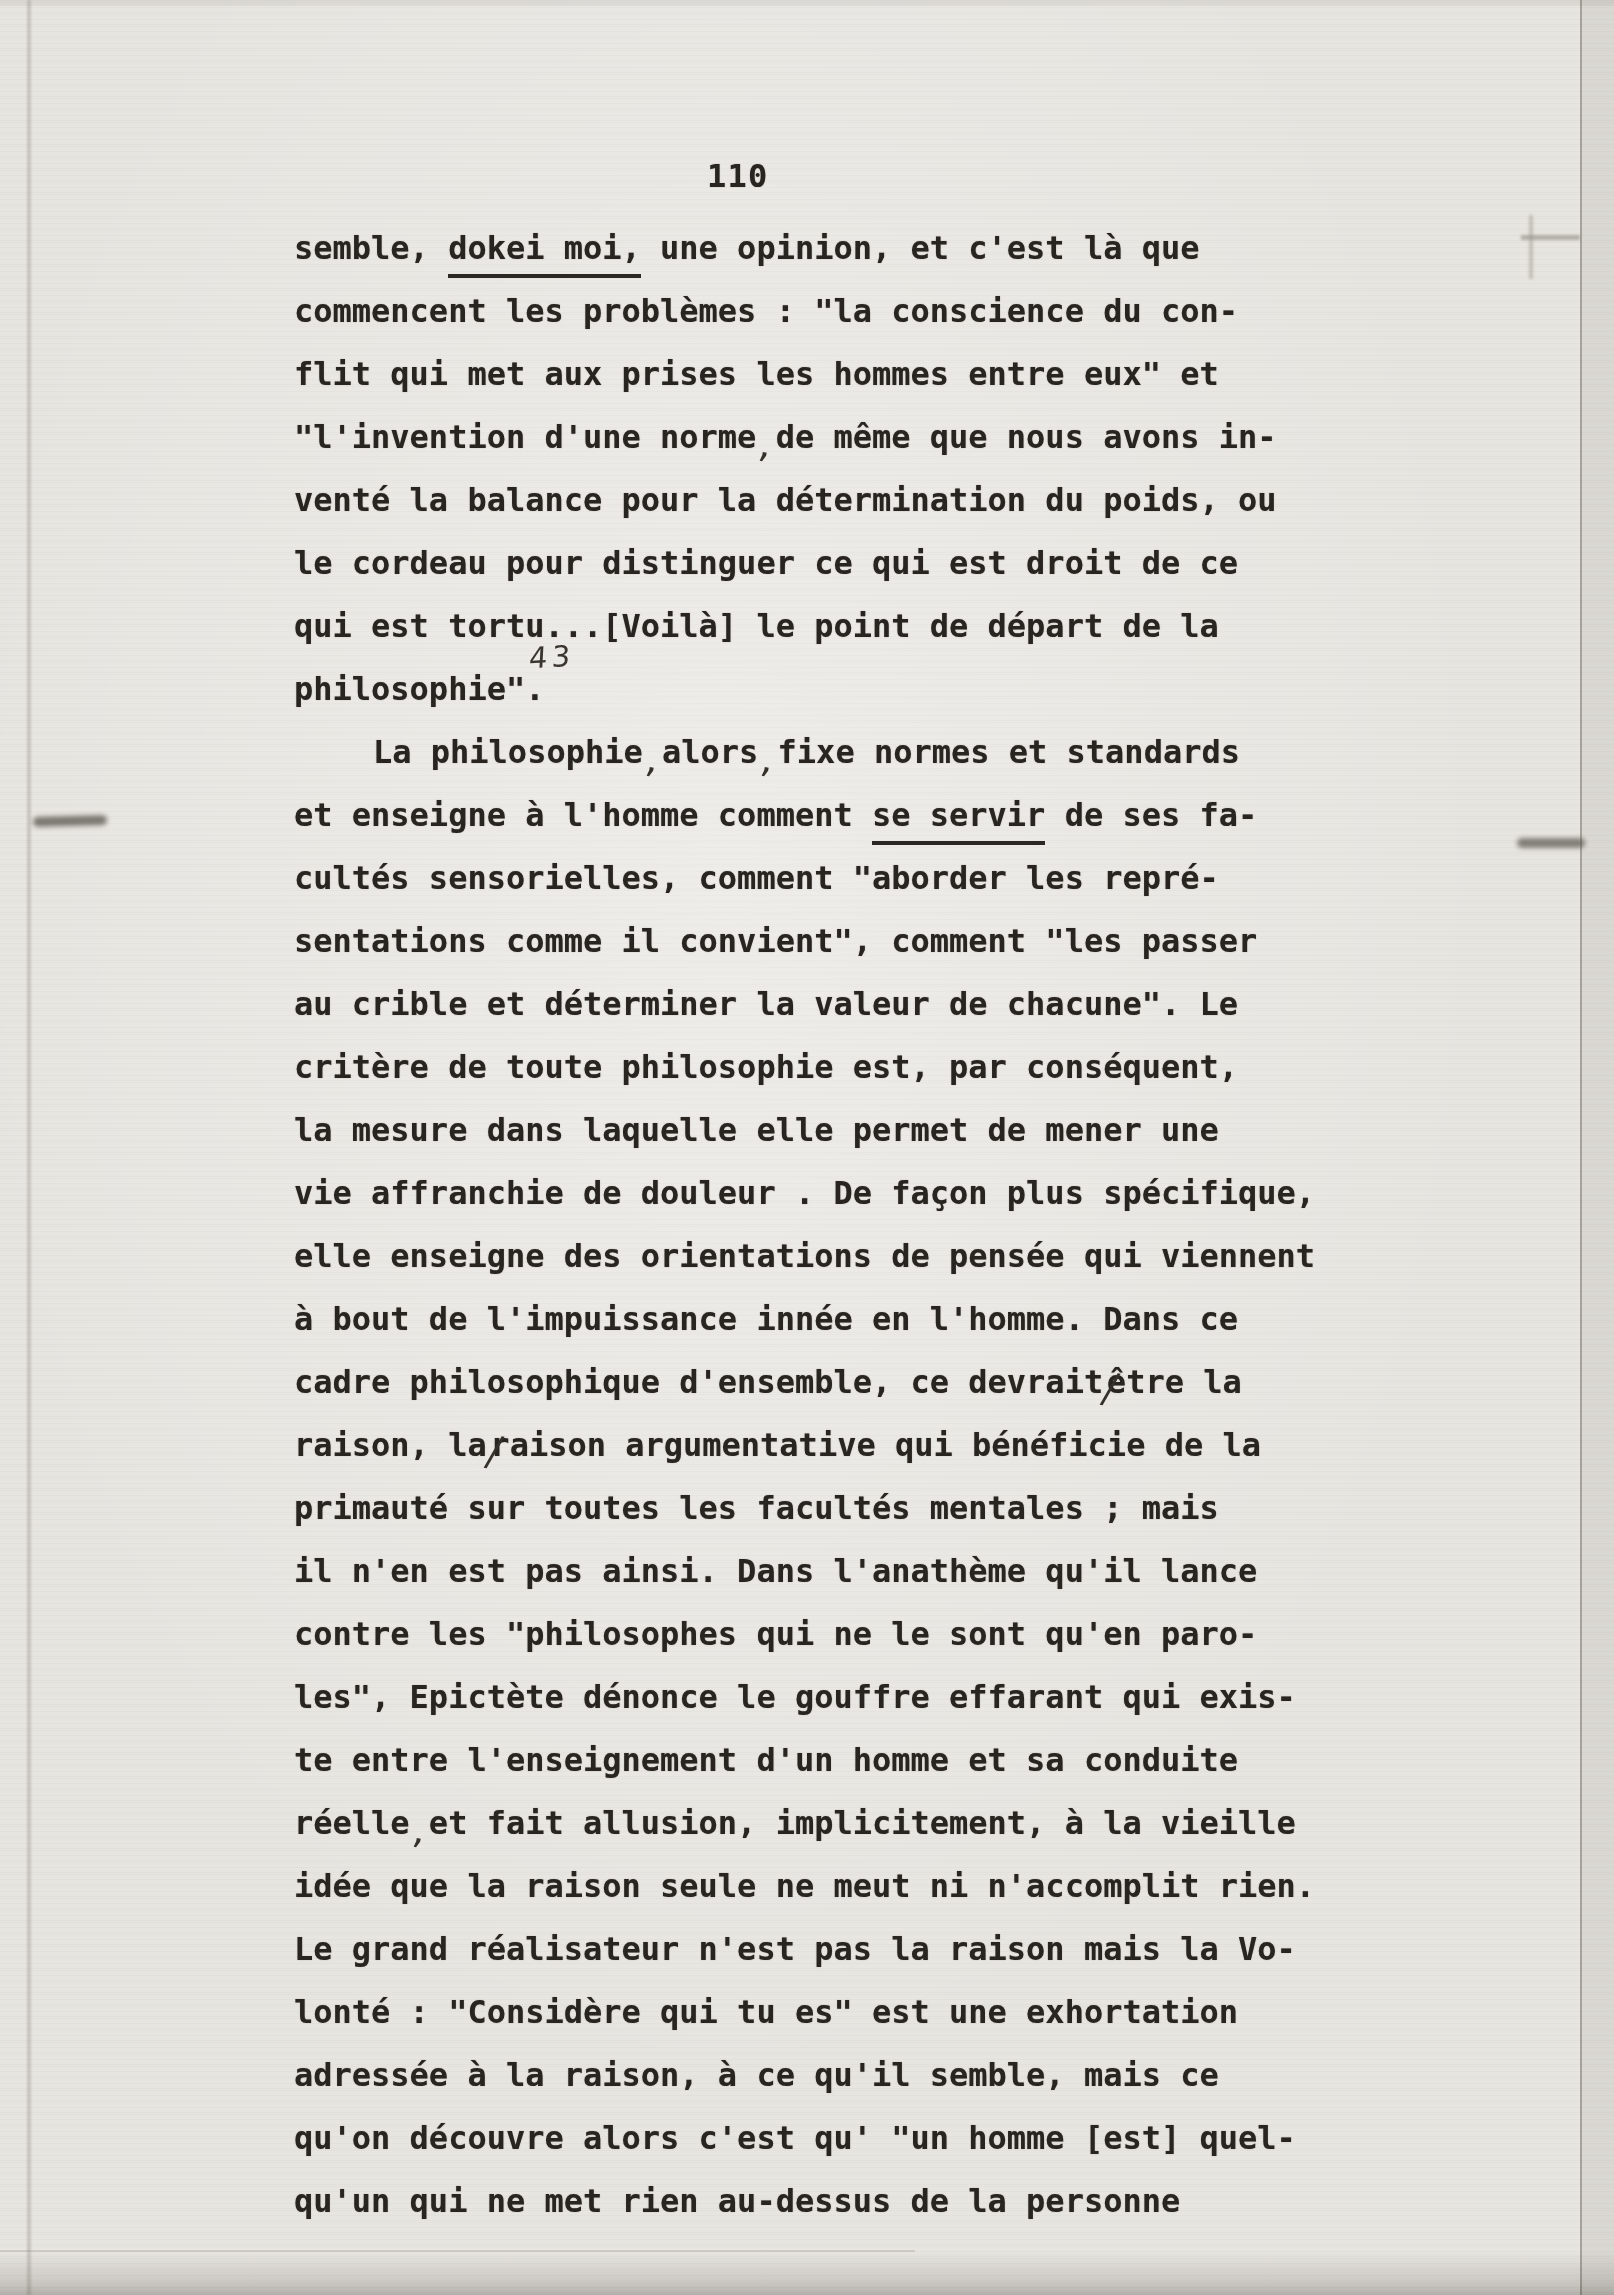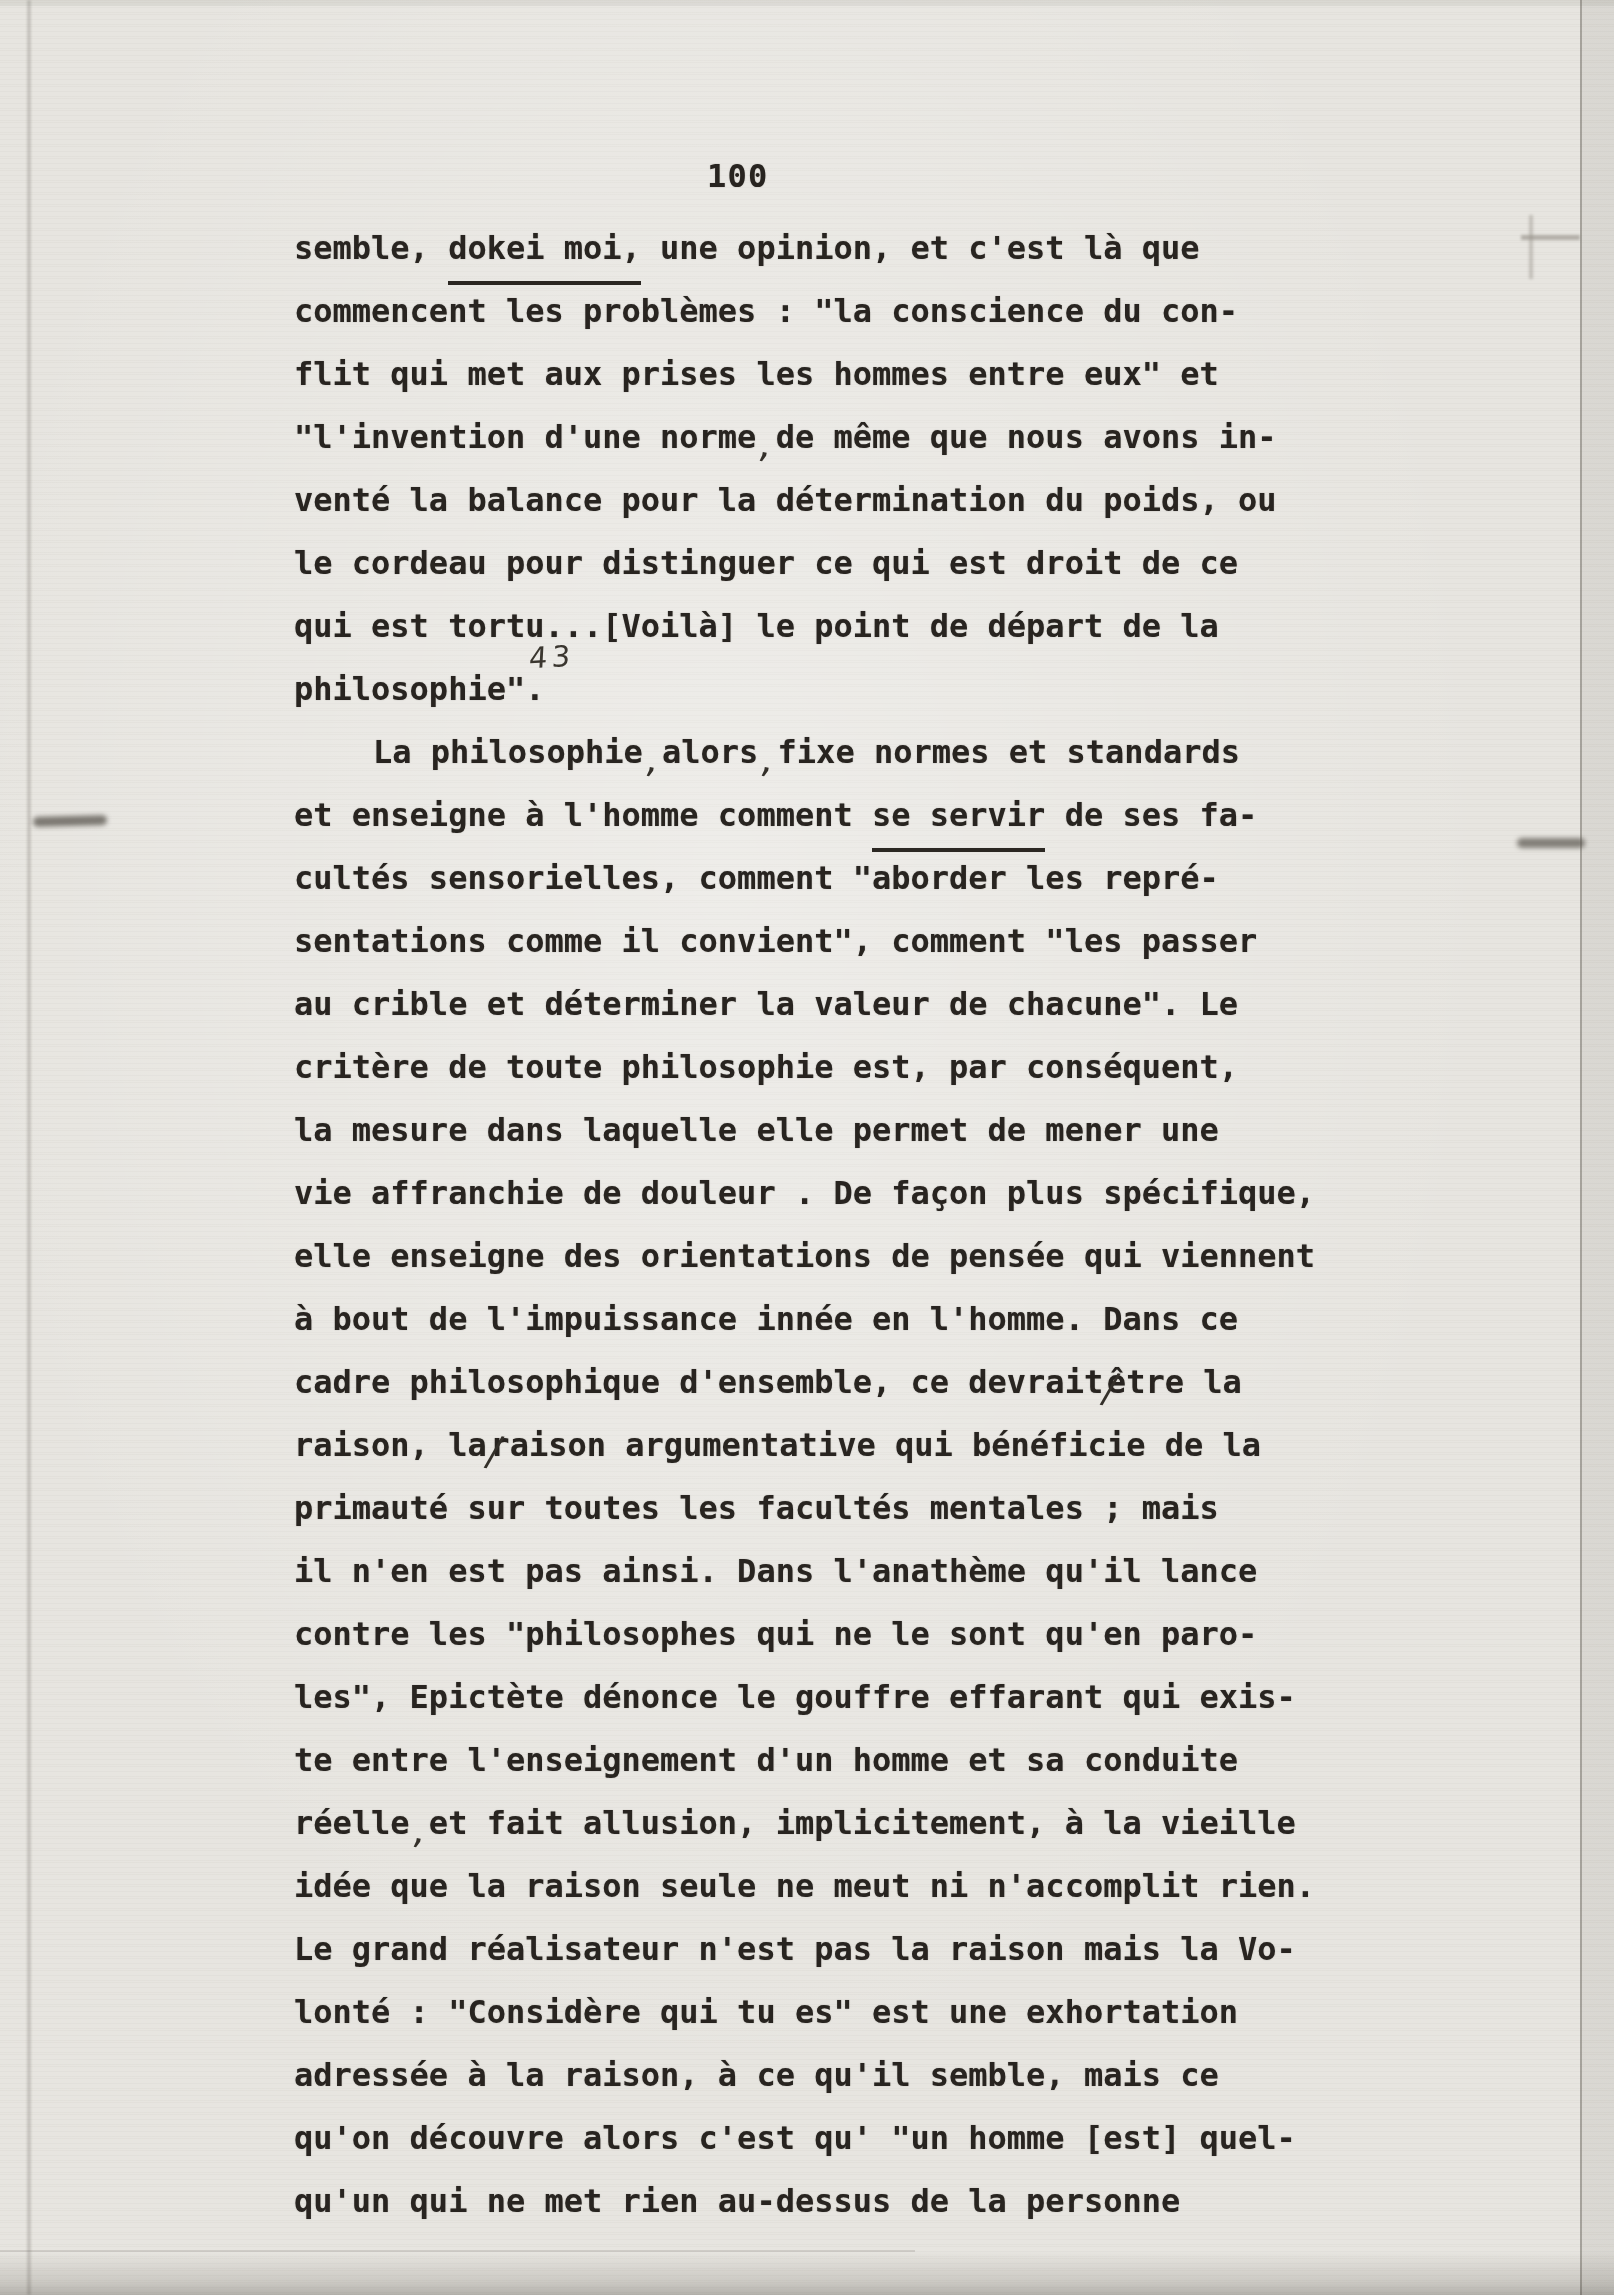--- a/index.html
+++ b/index.html
@@ -21,21 +21,21 @@
     text-shadow:0 0 1.2px rgba(40,36,30,0.35);
   }
   .textblock {
     position:absolute; left:294px; top:217px; width:1073px;
     font-size:32px; line-height:63px; font-weight:700;
     white-space:pre;
     text-shadow:0 0 1.2px rgba(40,36,30,0.35);
   }
   .line { height:63px; }
   .line.indent { padding-left:79px; }
-  .seg.u { border-bottom:4.3px solid #2b2722; padding-bottom:14px; }
+  .seg.u { border-bottom:4.3px solid #2b2722; padding-bottom:7px; }
   .seg.hw-comma {
     display:inline-block; width:1ch; text-align:center;
     transform:translateY(9.1px) rotate(10deg);
     font-weight:400; text-shadow:none; color:#34302a;
   }
   .seg.hw-slash {
     display:inline-block; width:7.3px; margin:0 -1.8px;
     transform:translateY(5.5px) rotate(10deg) scaleY(1.3);
     font-weight:400; text-shadow:none; color:#34302a;
   }
@@ -63,21 +63,21 @@
 <body>
 
 <div class="page">
 
   <div class="paper-edge-top"></div>
   <div class="paper-edge-left"></div>
   <div class="paper-edge-right"></div>
   <div class="paper-edge-bottom"></div>
   <div class="crease-bottom"></div>
 
-  <div class="page-number">100</div>
+  <div class="page-number">110</div>
 
   <div class="textblock"><div class="line"><span class="seg">semble, </span><span class="seg u">dokei moi,</span><span class="seg"> une opinion, et c'est là que</span></div><div class="line"><span class="seg">commencent les problèmes : "la conscience du con-</span></div><div class="line"><span class="seg">flit qui met aux prises les hommes entre eux" et</span></div><div class="line"><span class="seg">"l'invention d'une norme</span><span class="seg hw-comma">,</span><span class="seg">de même que nous avons in-</span></div><div class="line"><span class="seg">venté la balance pour la détermination du poids, ou</span></div><div class="line"><span class="seg">le cordeau pour distinguer ce qui est droit de ce</span></div><div class="line"><span class="seg">qui est tortu...[Voilà] le point de départ de la</span></div><div class="line"><span class="seg">philosophie".</span></div><div class="line indent"><span class="seg">La philosophie</span><span class="seg hw-comma">,</span><span class="seg">alors</span><span class="seg hw-comma">,</span><span class="seg">fixe normes et standards</span></div><div class="line"><span class="seg">et enseigne à l'homme comment </span><span class="seg u">se servir</span><span class="seg"> de ses fa-</span></div><div class="line"><span class="seg">cultés sensorielles, comment "aborder les repré-</span></div><div class="line"><span class="seg">sentations comme il convient", comment "les passer</span></div><div class="line"><span class="seg">au crible et déterminer la valeur de chacune". Le</span></div><div class="line"><span class="seg">critère de toute philosophie est, par conséquent,</span></div><div class="line"><span class="seg">la mesure dans laquelle elle permet de mener une</span></div><div class="line"><span class="seg">vie affranchie de douleur . De façon plus spécifique,</span></div><div class="line"><span class="seg">elle enseigne des orientations de pensée qui viennent</span></div><div class="line"><span class="seg">à bout de l'impuissance innée en l'homme. Dans ce</span></div><div class="line"><span class="seg">cadre philosophique d'ensemble, ce devrait</span><span class="seg hw-slash">/</span><span class="seg">être la</span></div><div class="line"><span class="seg">raison, la</span><span class="seg hw-slash">/</span><span class="seg">raison argumentative qui bénéficie de la</span></div><div class="line"><span class="seg">primauté sur toutes les facultés mentales ; mais</span></div><div class="line"><span class="seg">il n'en est pas ainsi. Dans l'anathème qu'il lance</span></div><div class="line"><span class="seg">contre les "philosophes qui ne le sont qu'en paro-</span></div><div class="line"><span class="seg">les", Epictète dénonce le gouffre effarant qui exis-</span></div><div class="line"><span class="seg">te entre l'enseignement d'un homme et sa conduite</span></div><div class="line"><span class="seg">réelle</span><span class="seg hw-comma">,</span><span class="seg">et fait allusion, implicitement, à la vieille</span></div><div class="line"><span class="seg">idée que la raison seule ne meut ni n'accomplit rien.</span></div><div class="line"><span class="seg">Le grand réalisateur n'est pas la raison mais la Vo-</span></div><div class="line"><span class="seg">lonté : "Considère qui tu es" est une exhortation</span></div><div class="line"><span class="seg">adressée à la raison, à ce qu'il semble, mais ce</span></div><div class="line"><span class="seg">qu'on découvre alors c'est qu' "un homme [est] quel-</span></div><div class="line"><span class="seg">qu'un qui ne met rien au-dessus de la personne</span></div></div>
 
   <div class="footnote-ref">43</div>
 
   <div class="mark mark-left"></div>
   <div class="mark mark-right"></div>
   <div class="mark cross-h"></div>
   <div class="mark cross-v"></div>
 

